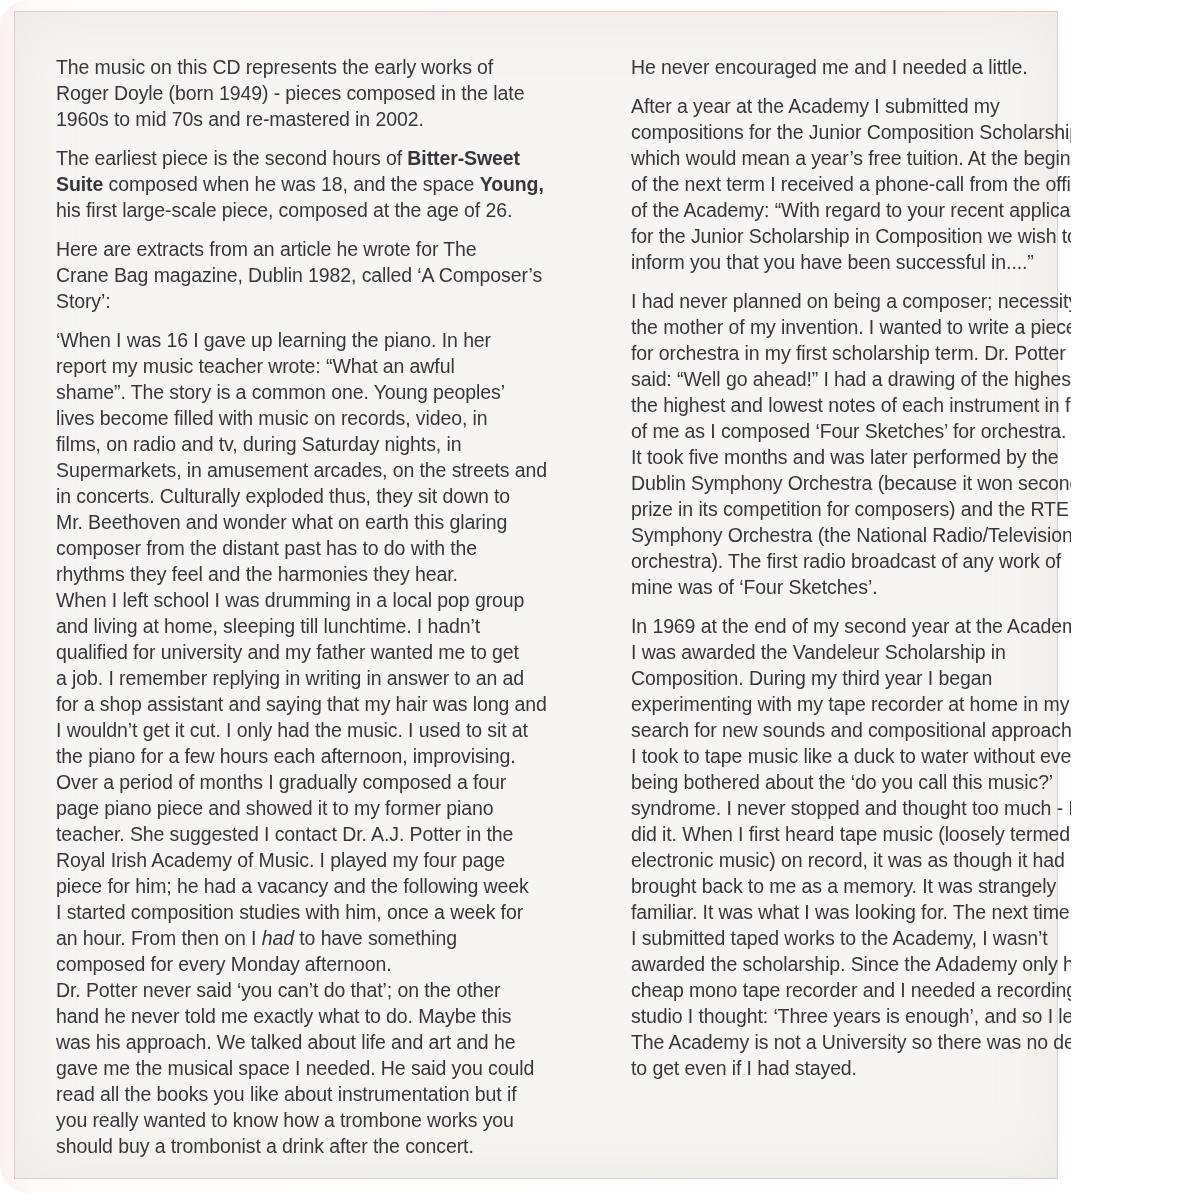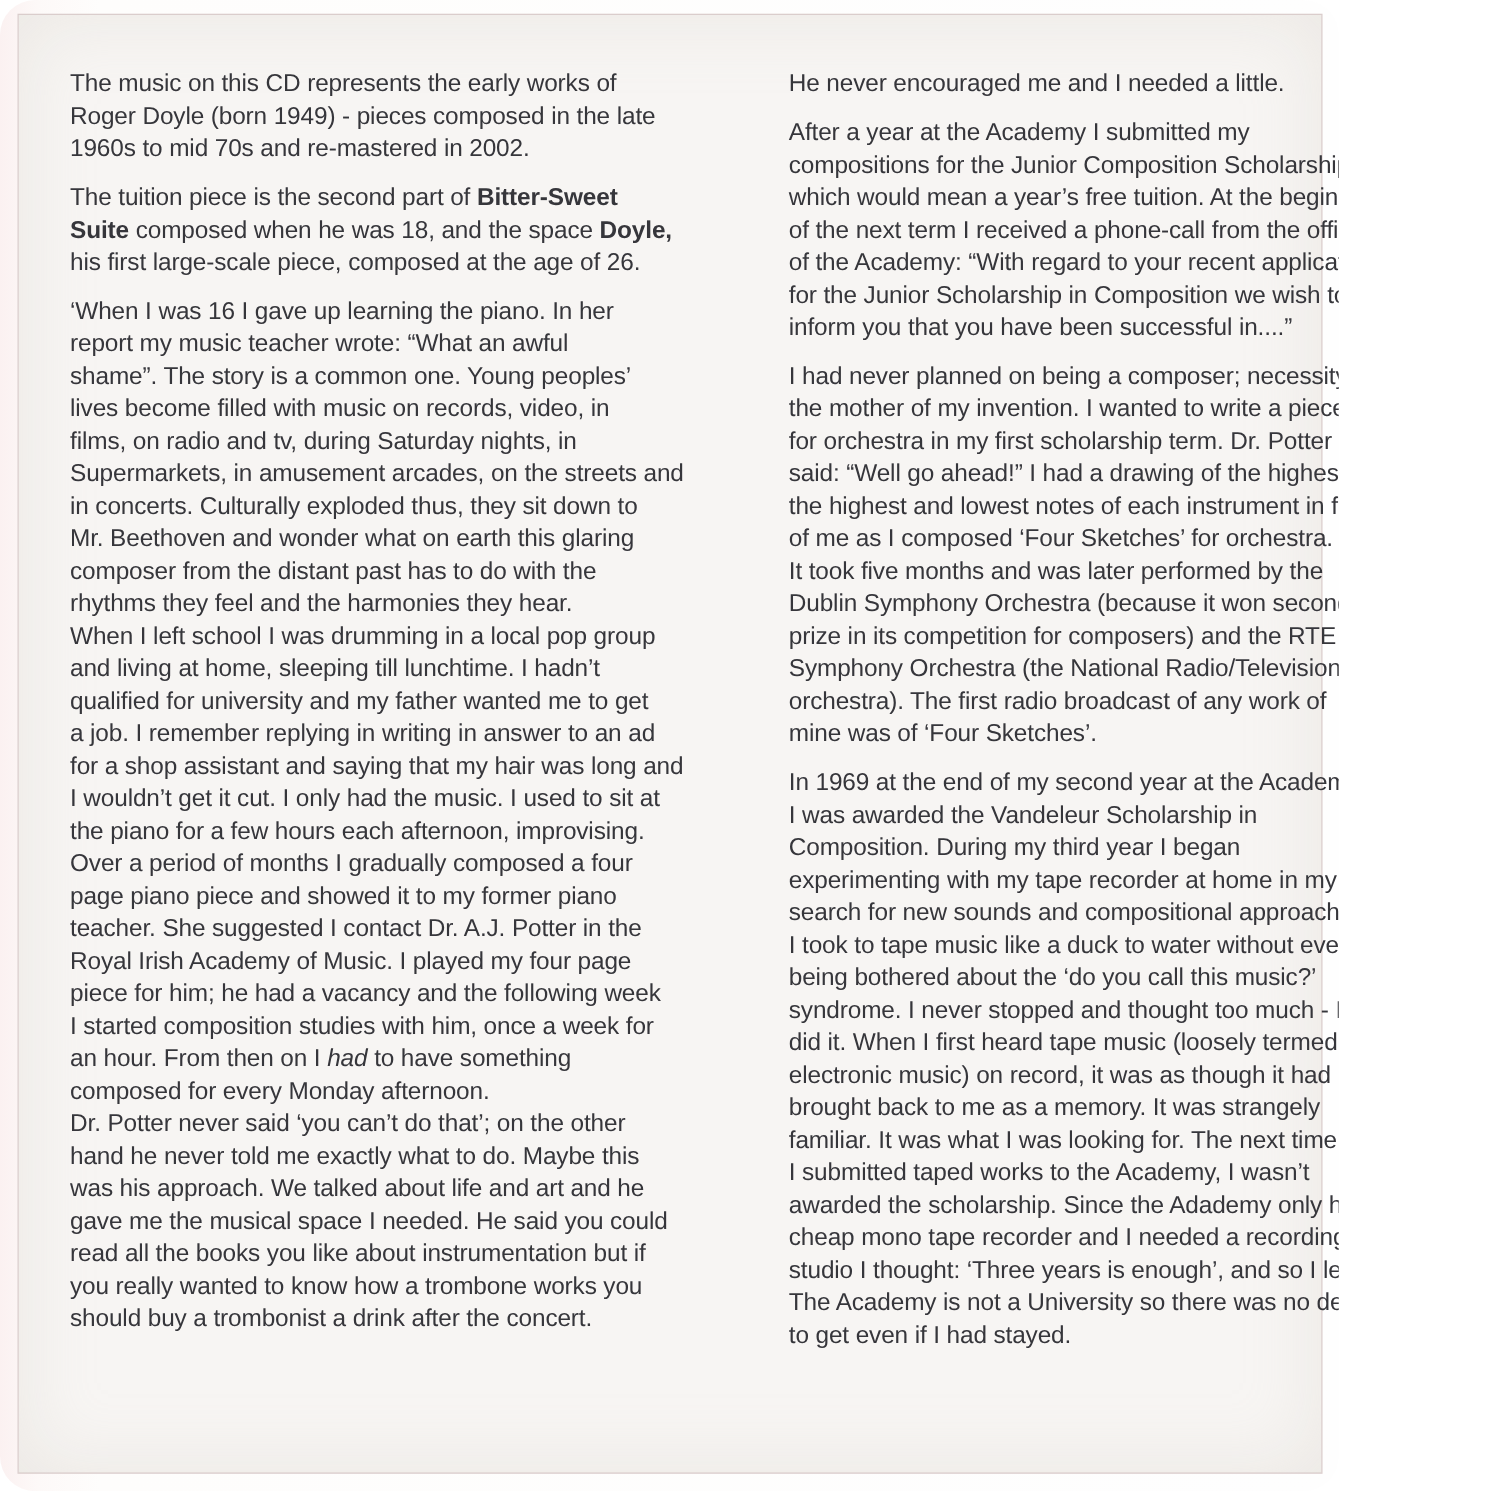--- a/index.html
+++ b/index.html
@@ -48,23 +48,26 @@
 </head>
 <body>
 
 <div class="canvas">
   <div class="page">
 
     <div class="col col-left">
       <p><span class="run">The music on this CD represents the early works of
 Roger Doyle (born 1949) - pieces composed in the late
 1960s to mid 70s and re-mastered in 2002.</span></p>
-      <p><span class="run">The tuition piece is the second part of </span><span class="run b">Bitter-Sweet
-Suite</span><span class="run"> composed when he was 18, and the space </span><span class="run b">Doyle,</span><span class="run">
+      <p><span class="run">The earliest piece is the second hours of </span><span class="run b">Bitter-Sweet
+Suite</span><span class="run"> composed when he was 18, and the space </span><span class="run b">Young,</span><span class="run">
 his first large-scale piece, composed at the age of 26.</span></p>
+      <p><span class="run">Here are extracts from an article he wrote for The
+Crane Bag magazine, Dublin 1982, called ‘A Composer’s
+Story’:</span></p>
       <p><span class="run">‘When I was 16 I gave up learning the piano. In her
 report my music teacher wrote: “What an awful
 shame”. The story is a common one. Young peoples’
 lives become filled with music on records, video, in
 films, on radio and tv, during Saturday nights, in
 Supermarkets, in amusement arcades, on the streets and
 in concerts. Culturally exploded thus, they sit down to
 Mr. Beethoven and wonder what on earth this glaring
 composer from the distant past has to do with the
 rhythms they feel and the harmonies they hear.

